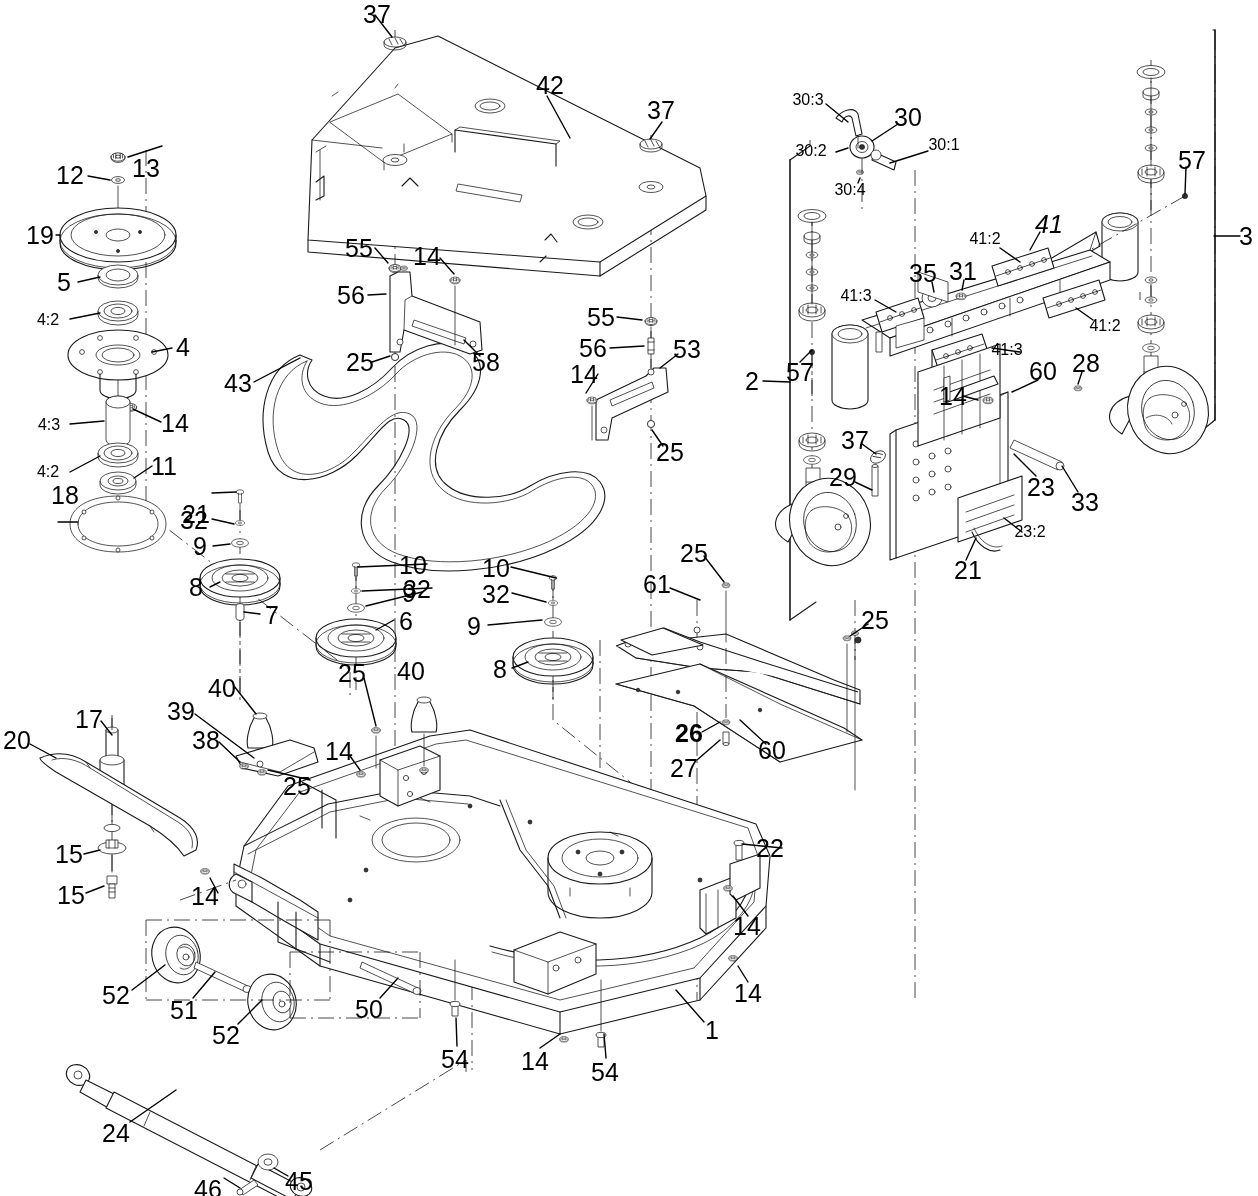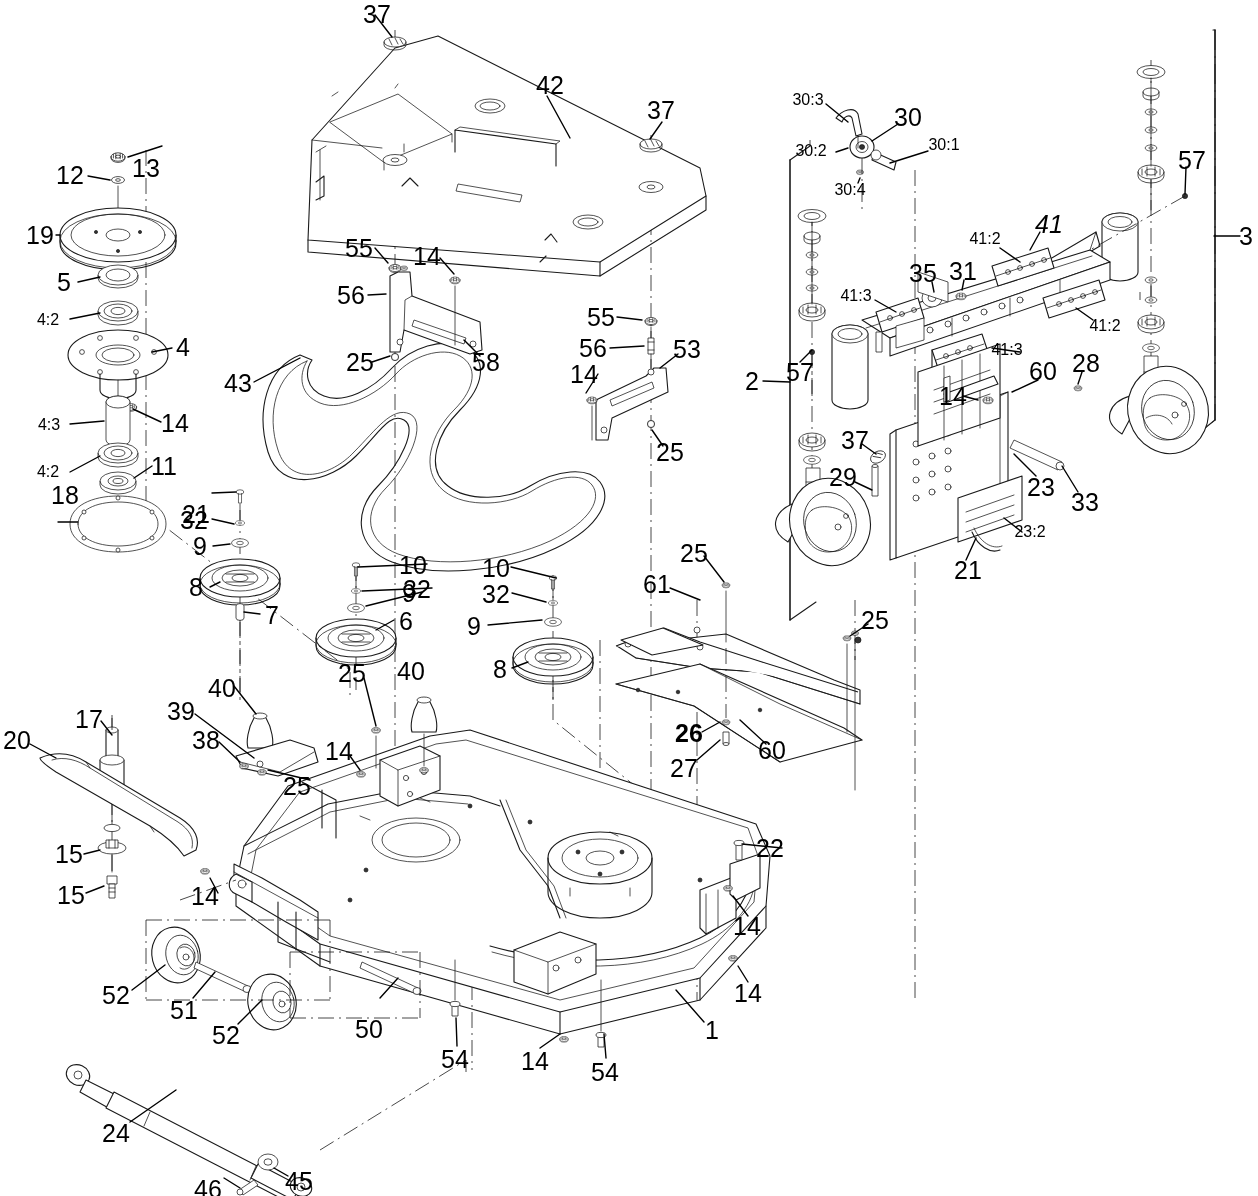--- a/index.html
+++ b/index.html
@@ -1060,21 +1060,21 @@
       <div class="callout" style="left: 17px; top: 740px;">20</div>
       <div class="callout" style="left: 297px; top: 786px;">25</div>
       <div class="callout" style="left: 69px; top: 854px;">15</div>
       <div class="callout" style="left: 770px; top: 848px;">22</div>
       <div class="callout" style="left: 71px; top: 895px;">15</div>
       <div class="callout" style="left: 205px; top: 896px;">14</div>
       <div class="callout" style="left: 747px; top: 926px;">14</div>
       <div class="callout" style="left: 748px; top: 993px;">14</div>
       <div class="callout" style="left: 116px; top: 995px;">52</div>
       <div class="callout" style="left: 184px; top: 1010px;">51</div>
-      <div class="callout" style="left: 369px; top: 1009px; margin-top: 20px;">50</div>
+      <div class="callout" style="left: 369px; top: 1009px;">50</div>
       <div class="callout" style="left: 712px; top: 1030px;">1</div>
       <div class="callout" style="left: 226px; top: 1035px;">52</div>
       <div class="callout" style="left: 455px; top: 1059px;">54</div>
       <div class="callout" style="left: 535px; top: 1061px;">14</div>
       <div class="callout" style="left: 605px; top: 1072px;">54</div>
       <div class="callout" style="left: 116px; top: 1133px;">24</div>
       <div class="callout" style="left: 208px; top: 1177px; margin-top: 12px;">46</div>
       <div class="callout" style="left: 299px; top: 1181px;">45</div>
     </div>
 

